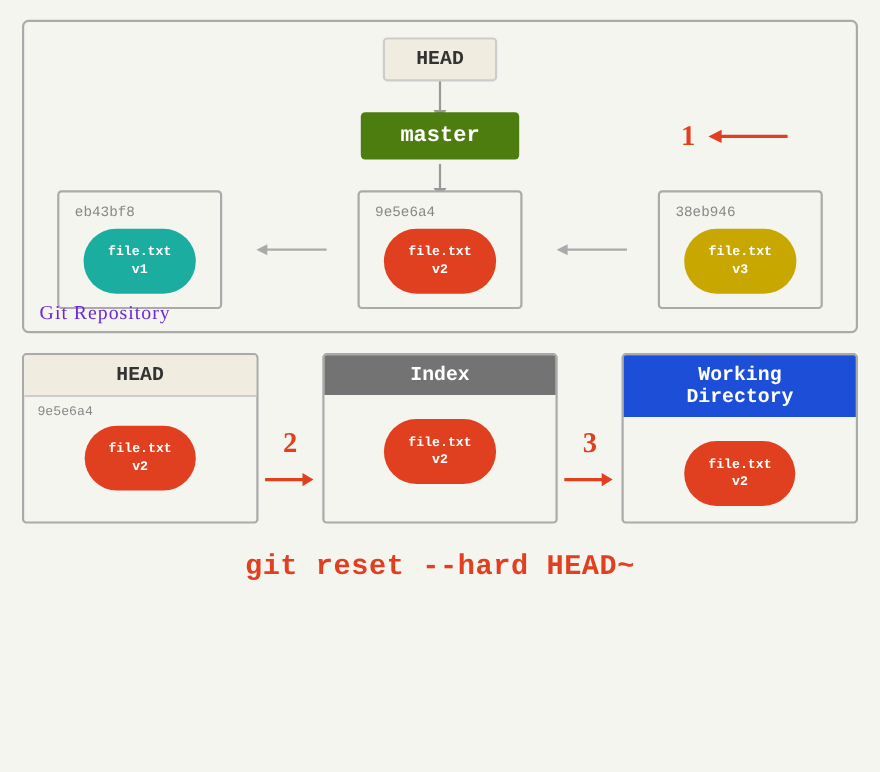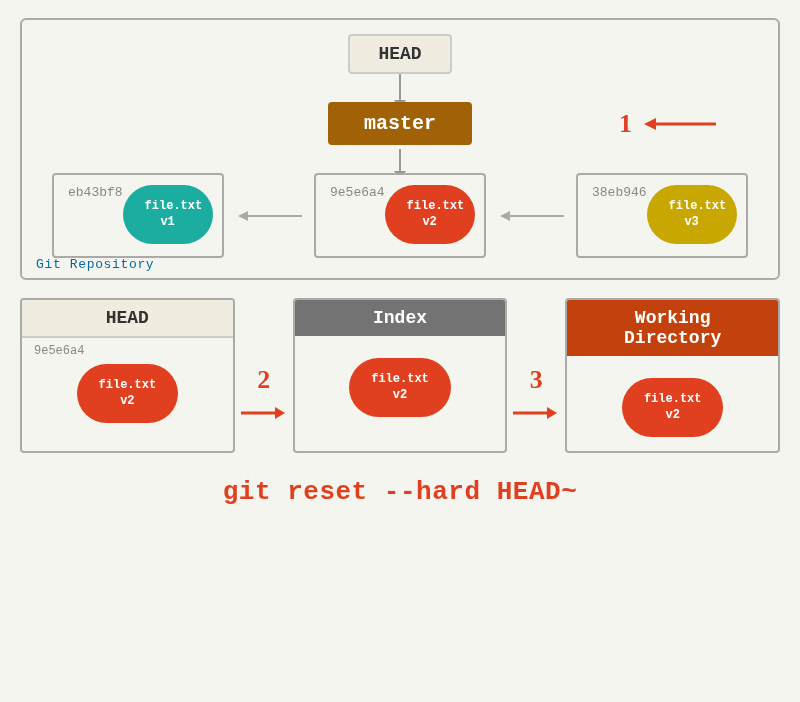--- a/index.html
+++ b/index.html
@@ -22,23 +22,24 @@
       border-radius: 6px;
       width: 100%;
       padding: 14px 20px 20px;
       position: relative;
       background: #f5f5f0;
     }
     .repo-label {
       position: absolute;
       bottom: 6px;
       left: 14px;
-      color: #0369a1;
-      font-size: 13px;
+      color: #6d28d9;
+      font-size: 18px;
       letter-spacing: 0.05em;
+      font-family: Liberation Serif, serif;
     }
 
     
     .top-row {
       display: flex;
       justify-content: center;
       margin-bottom: 0px;
     }
     .head-box {
       background: #f0ede0;
@@ -75,21 +76,21 @@
 
     
     .master-row {
       display: flex;
       justify-content: center;
       align-items: center;
       position: relative;
       margin-bottom: 4px;
     }
     .master-box {
-      background: #a16207;
+      background: #4d7c0f;
       border: none;
       padding: 10px 36px;
       font-size: 20px;
       font-weight: bold;
       color: #fff;
       border-radius: 4px;
       position: relative;
     }
     .arrow-1-container {
       position: absolute;
@@ -130,21 +131,21 @@
       gap: 10px;
       padding: 0 10px;
       position: relative;
     }
 
     .commit-box {
       border: 2px solid #aaa;
       border-radius: 4px;
       padding: 10px 14px 12px;
       display: flex;
-      flex-direction: row;
+      flex-direction: column;
       align-items: center;
       background: #f5f5f0;
       min-width: 150px;
       position: relative;
     }
     .commit-id {
       color: #888;
       font-size: 13px;
       margin-bottom: 8px;
       align-self: flex-start;
@@ -211,21 +212,21 @@
       color: #fff;
       margin-bottom: 6px;
     }
     .zone-header-white {
       background: #f0ede0;
       color: #333;
       border: none;
       border-bottom: 2px solid #ccc;
     }
     .zone-header-teal { background: #737373; }
-    .zone-header-orange { background: #c2410c; }
+    .zone-header-orange { background: #1d4ed8; }
 
     .zone-commit-id {
       color: #888;
       font-size: 12px;
       align-self: flex-start;
       margin-bottom: 6px;
       padding-left: 2px;
     }
 
     

